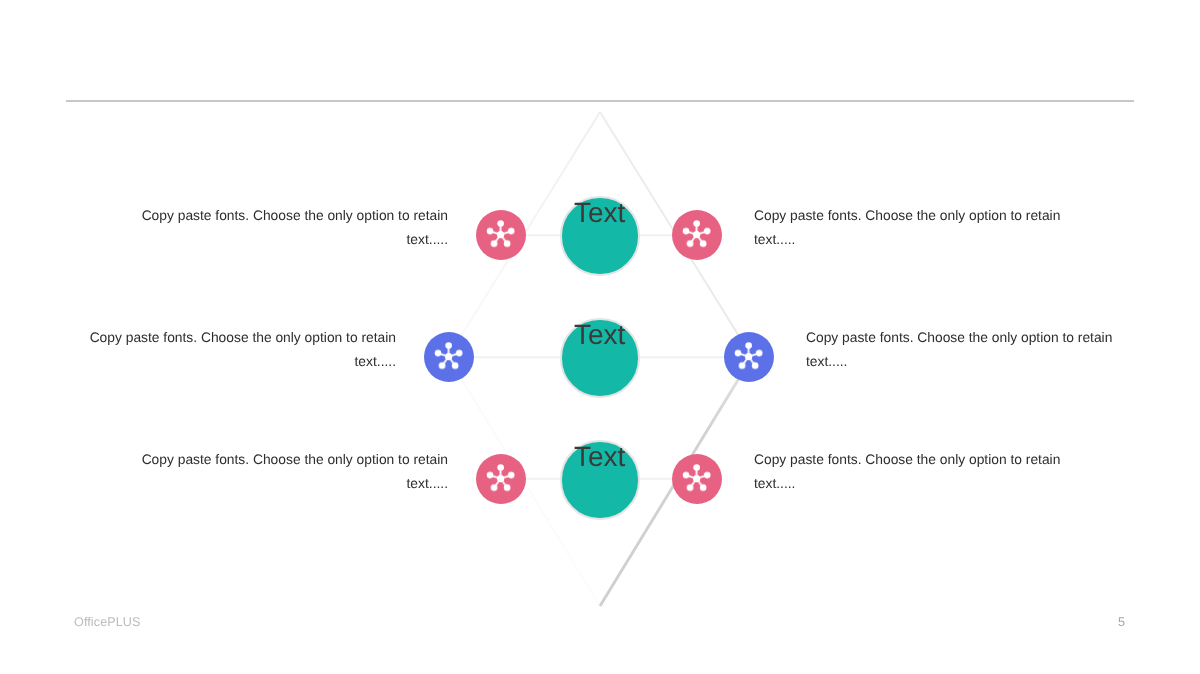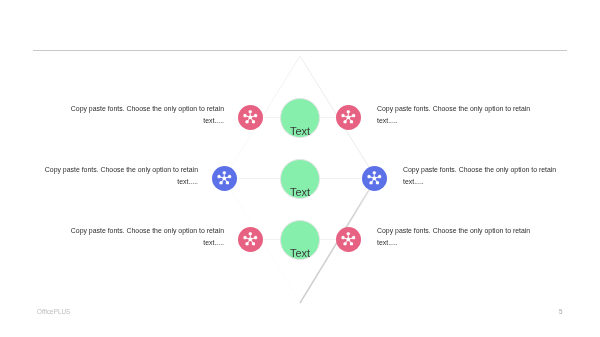--- a/index.html
+++ b/index.html
@@ -11,23 +11,23 @@
   .diagram{position:absolute;left:0;top:0;width:600px;height:337px;}
   .footer-logo{position:absolute;left:37.2px;top:307.8px;font-size:6.3px;color:#bcbcbc;letter-spacing:.05px;}
   .page-num{position:absolute;left:558.5px;top:307.8px;font-size:6.3px;color:#a6a6a6;}
   .para{position:absolute;font-size:6.92px;line-height:11.7px;color:#2d2d2d;}
   .para.r{text-align:right;}
   .para.l{text-align:left;}
   .hubcircle{position:absolute;border-radius:50%;display:flex;align-items:center;justify-content:center;}
   .hubicon{width:14.6px;height:14.6px;display:block;}
   .hubicon circle{fill:#ffffff;}
   .hubicon line{stroke:#ffffff;stroke-width:1.5;stroke-linecap:round;}
-  .textcircle{position:absolute;border-radius:50%;background:#86efac;border:0.8px solid #e4e4e4;
-              box-sizing:border-box;display:flex;align-items:flex-end;justify-content:center;
-              font-size:11px;color:#3a3a3a;}
+  .textcircle{position:absolute;border-radius:50%;background:#14b8a6;border:0.8px solid #e4e4e4;
+              box-sizing:border-box;display:flex;align-items:flex-start;justify-content:center;
+              font-size:14px;color:#3a3a3a;}
   .textcircle-label{display:block;margin-top:-1.1px;}
 </style>
 </head>
 <body>
 
 <div class="slide">
   <div class="divider"></div>
 
   <svg class="diagram" viewBox="0 0 600 337">
     <defs>

